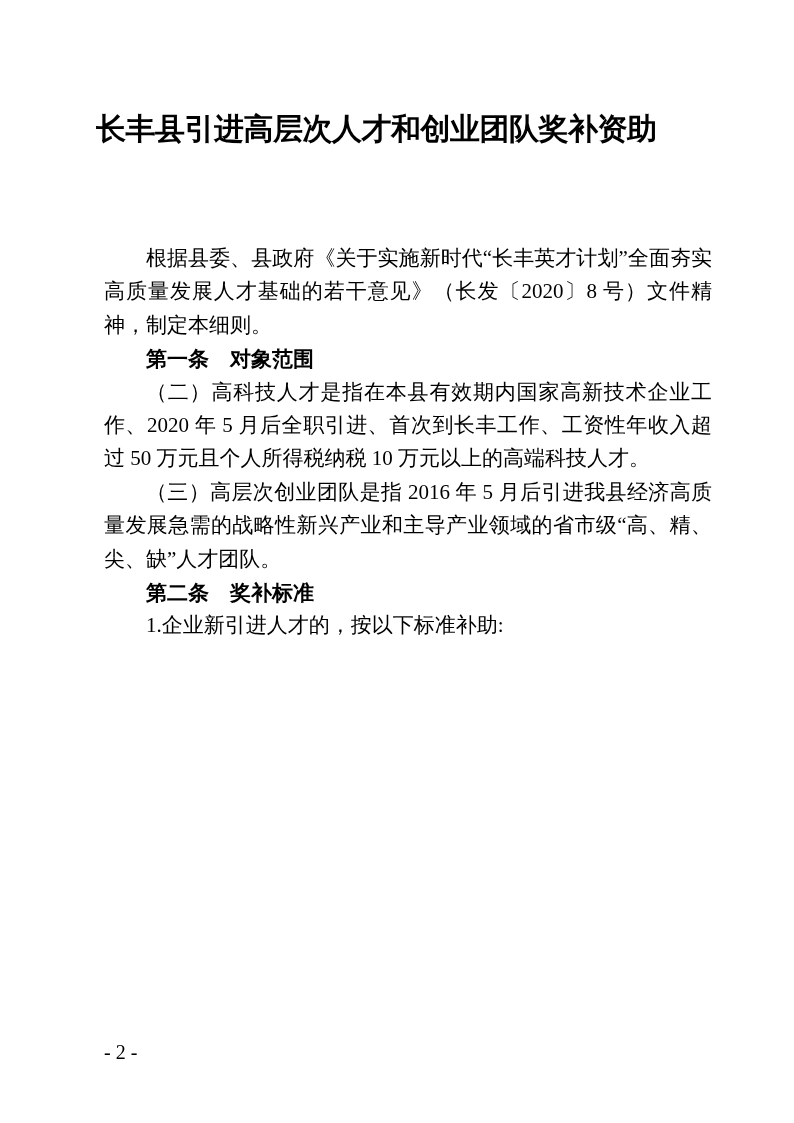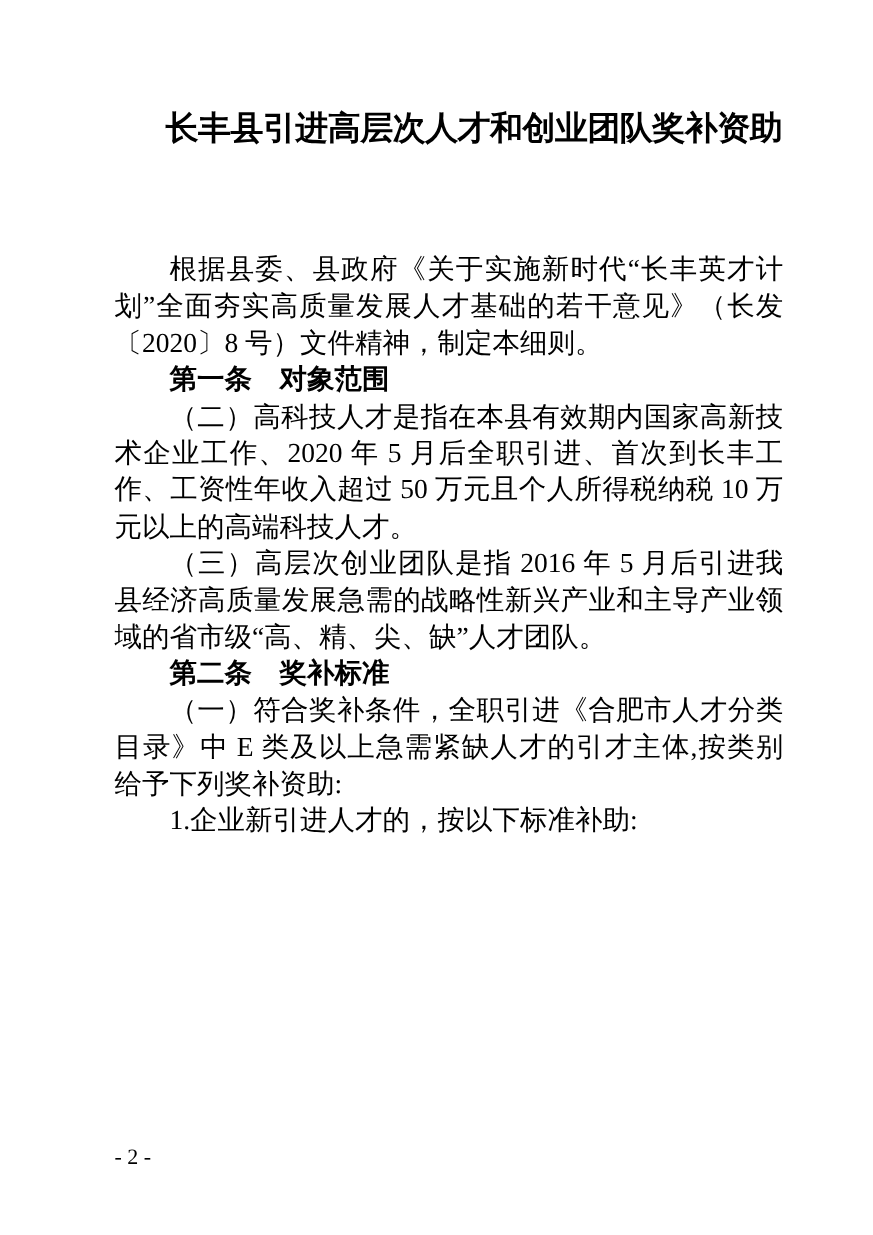--- a/index.html
+++ b/index.html
@@ -11,33 +11,33 @@
     position: relative;
     overflow: hidden;
   }
   .page {
     position: absolute; inset: 0;
     width: 794px; height: 1123px;
     background: #ffffff;
   }
   .doc-title {
     position: absolute;
-    top: 92px; left: 96px; width: 615px;
-    text-align: right;
+    top: 104px; left: 96px; width: 615px;
+    text-align: left;
     font-weight: bold;
     font-size: 30px;
     letter-spacing: -0.5px;
     line-height: 50px;
     font-family: "Liberation Serif", "DejaVu Serif", serif;
   }
   .doc-title .t-line { display: block; }
   .content {
     position: absolute;
-    top: 229px; left: 104px; width: 608px;
-    font-size: 25px;
+    top: 242px; left: 104px; width: 608px;
+    font-size: 21px;
     line-height: 33.4px;
     text-align: justify;
     text-justify: inter-character;
   }
   .content p {
     margin: 0;
     padding: 0;
     text-indent: 2em;
   }
   .content p.heading {
@@ -61,19 +61,18 @@
   <div class="doc-title">
     <span class="t-line">长丰县引进高层次人才和创业团队奖补资助</span>
   </div>
 
   <div class="content">
     <p>根据县委、县政府《关于实施新时代“长丰英才计划”全面夯实高质量发展人才基础的若干意见》（长发〔2020〕8 号）文件精神，制定本细则。</p>
     <p class="heading">第一条　对象范围</p>
     <p>（二）高科技人才是指在本县有效期内国家高新技术企业工作、2020 年 5 月后全职引进、首次到长丰工作、工资性年收入超过 50 万元且个人所得税纳税 10 万元以上的高端科技人才。</p>
     <p>（三）高层次创业团队是指 2016 年 5 月后引进我县经济高质量发展急需的战略性新兴产业和主导产业领域的省市级“高、精、尖、缺”人才团队。</p>
     <p class="heading">第二条　奖补标准</p>
-    <p>（一）符合奖补条件，全职引进《合肥市人才分类目录》中 E 类及以上急需紧缺人才的引才主体,按类别给予下列奖补资助:</p>
     <p>1.企业新引进人才的，按以下标准补助:</p>
   </div>
 
   <div class="page-footer">- 2 -</div>
 
 </div>
 
 </body></html>

